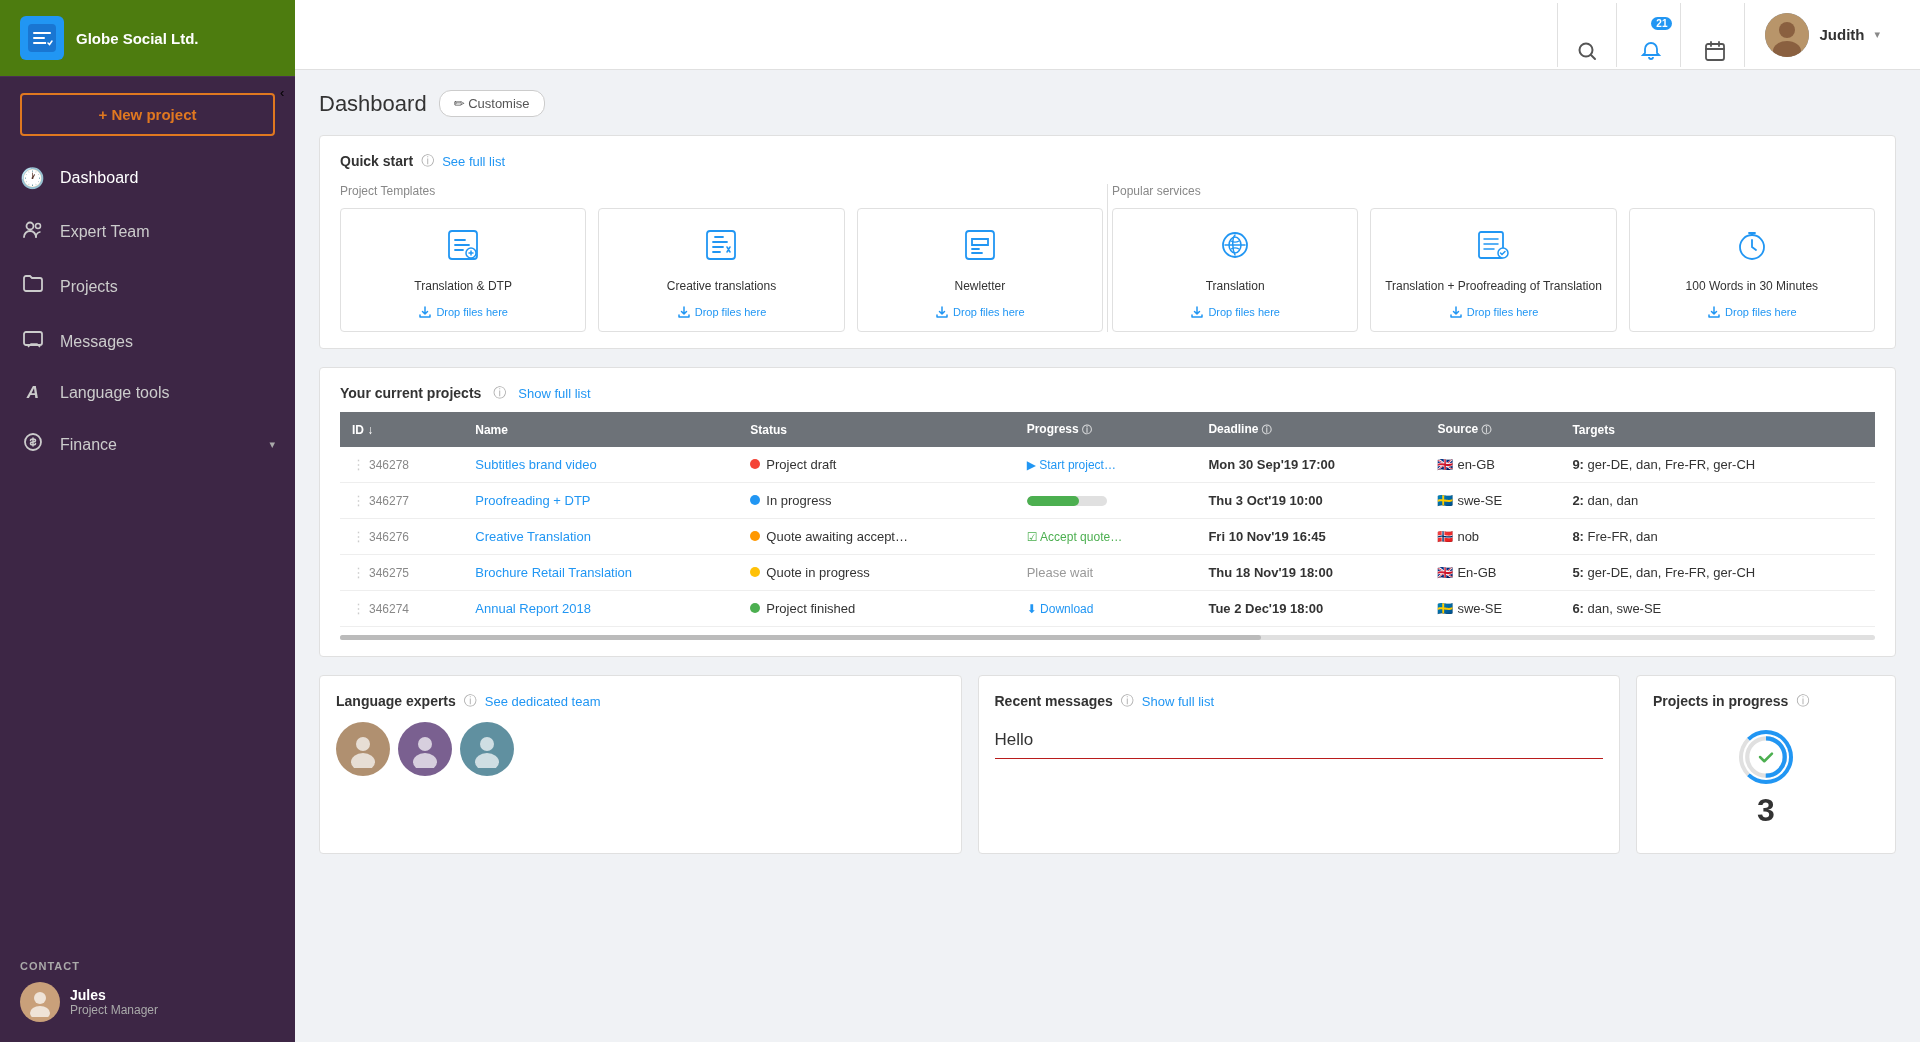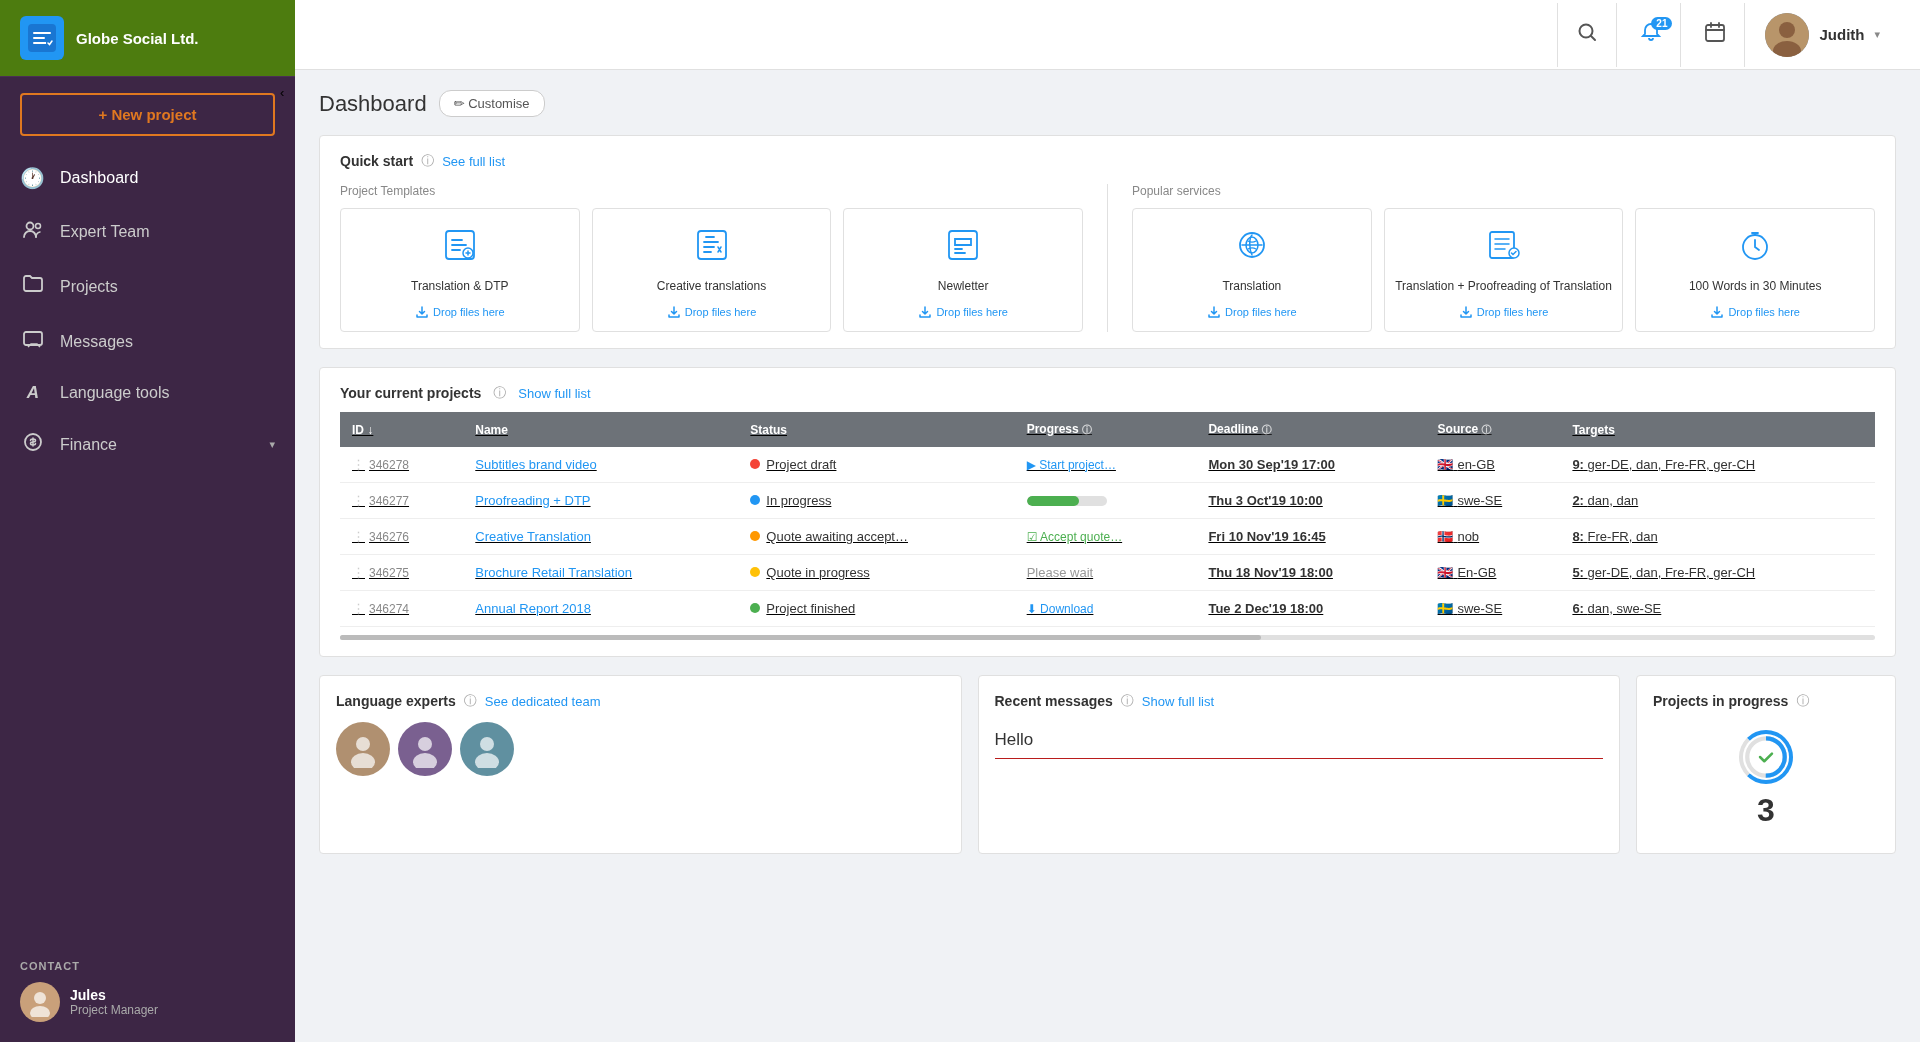--- a/index.html
+++ b/index.html
@@ -99,21 +99,21 @@
       height: 70px;
       display: flex;
       align-items: center;
       justify-content: flex-end;
       padding: 0 24px;
       border-bottom: 1px solid #e0e0e0;
       gap: 4px;
     }
     .header-btn {
       width: 60px; height: 64px;
-      display: flex; align-items: center; justify-content: center;
+      display: flex; align-items: flex-end; justify-content: center;
       cursor: pointer;
       border-right: 1px solid #e0e0e0;
       color: #555;
       font-size: 20px;
       position: relative;
     }
     .header-btn:first-child { border-left: 1px solid #e0e0e0; }
     .notif-badge {
       position: absolute; top: 14px; right: 8px;
       background: #2196f3; color: #fff;
@@ -189,33 +189,33 @@
     .template-name { font-size: 12px; color: #333; text-align: center; margin-bottom: 12px; font-weight: 500; }
     .template-drop {
       font-size: 11px; color: #2196f3; display: flex; align-items: center; gap: 4px;
     }
 
     .templates-section-label {
       font-size: 12px; color: #888; margin-bottom: 10px;
     }
 
     .templates-wrapper {
-      display: flex; gap: 20px; align-items: flex-start;
+      display: flex; align-items: flex-start;
     }
     .templates-group { flex: 1; }
     .popular-group { flex: 1; }
     .divider-v {
       width: 1px; background: #e0e0e0; align-self: stretch; margin: 0 4px;
     }
 
     
     .projects-header {
       display: flex; align-items: center; gap: 12px; margin-bottom: 10px;
     }
-    .table-wrap { overflow-x: auto; text-decoration: underline; }
+    .table-wrap { overflow-x: auto; }
     table {
       width: 100%;
       border-collapse: collapse;
     }
     thead tr {
       background: #6d7278;
       color: #fff;
     }
     thead th {
       padding: 10px 12px;

